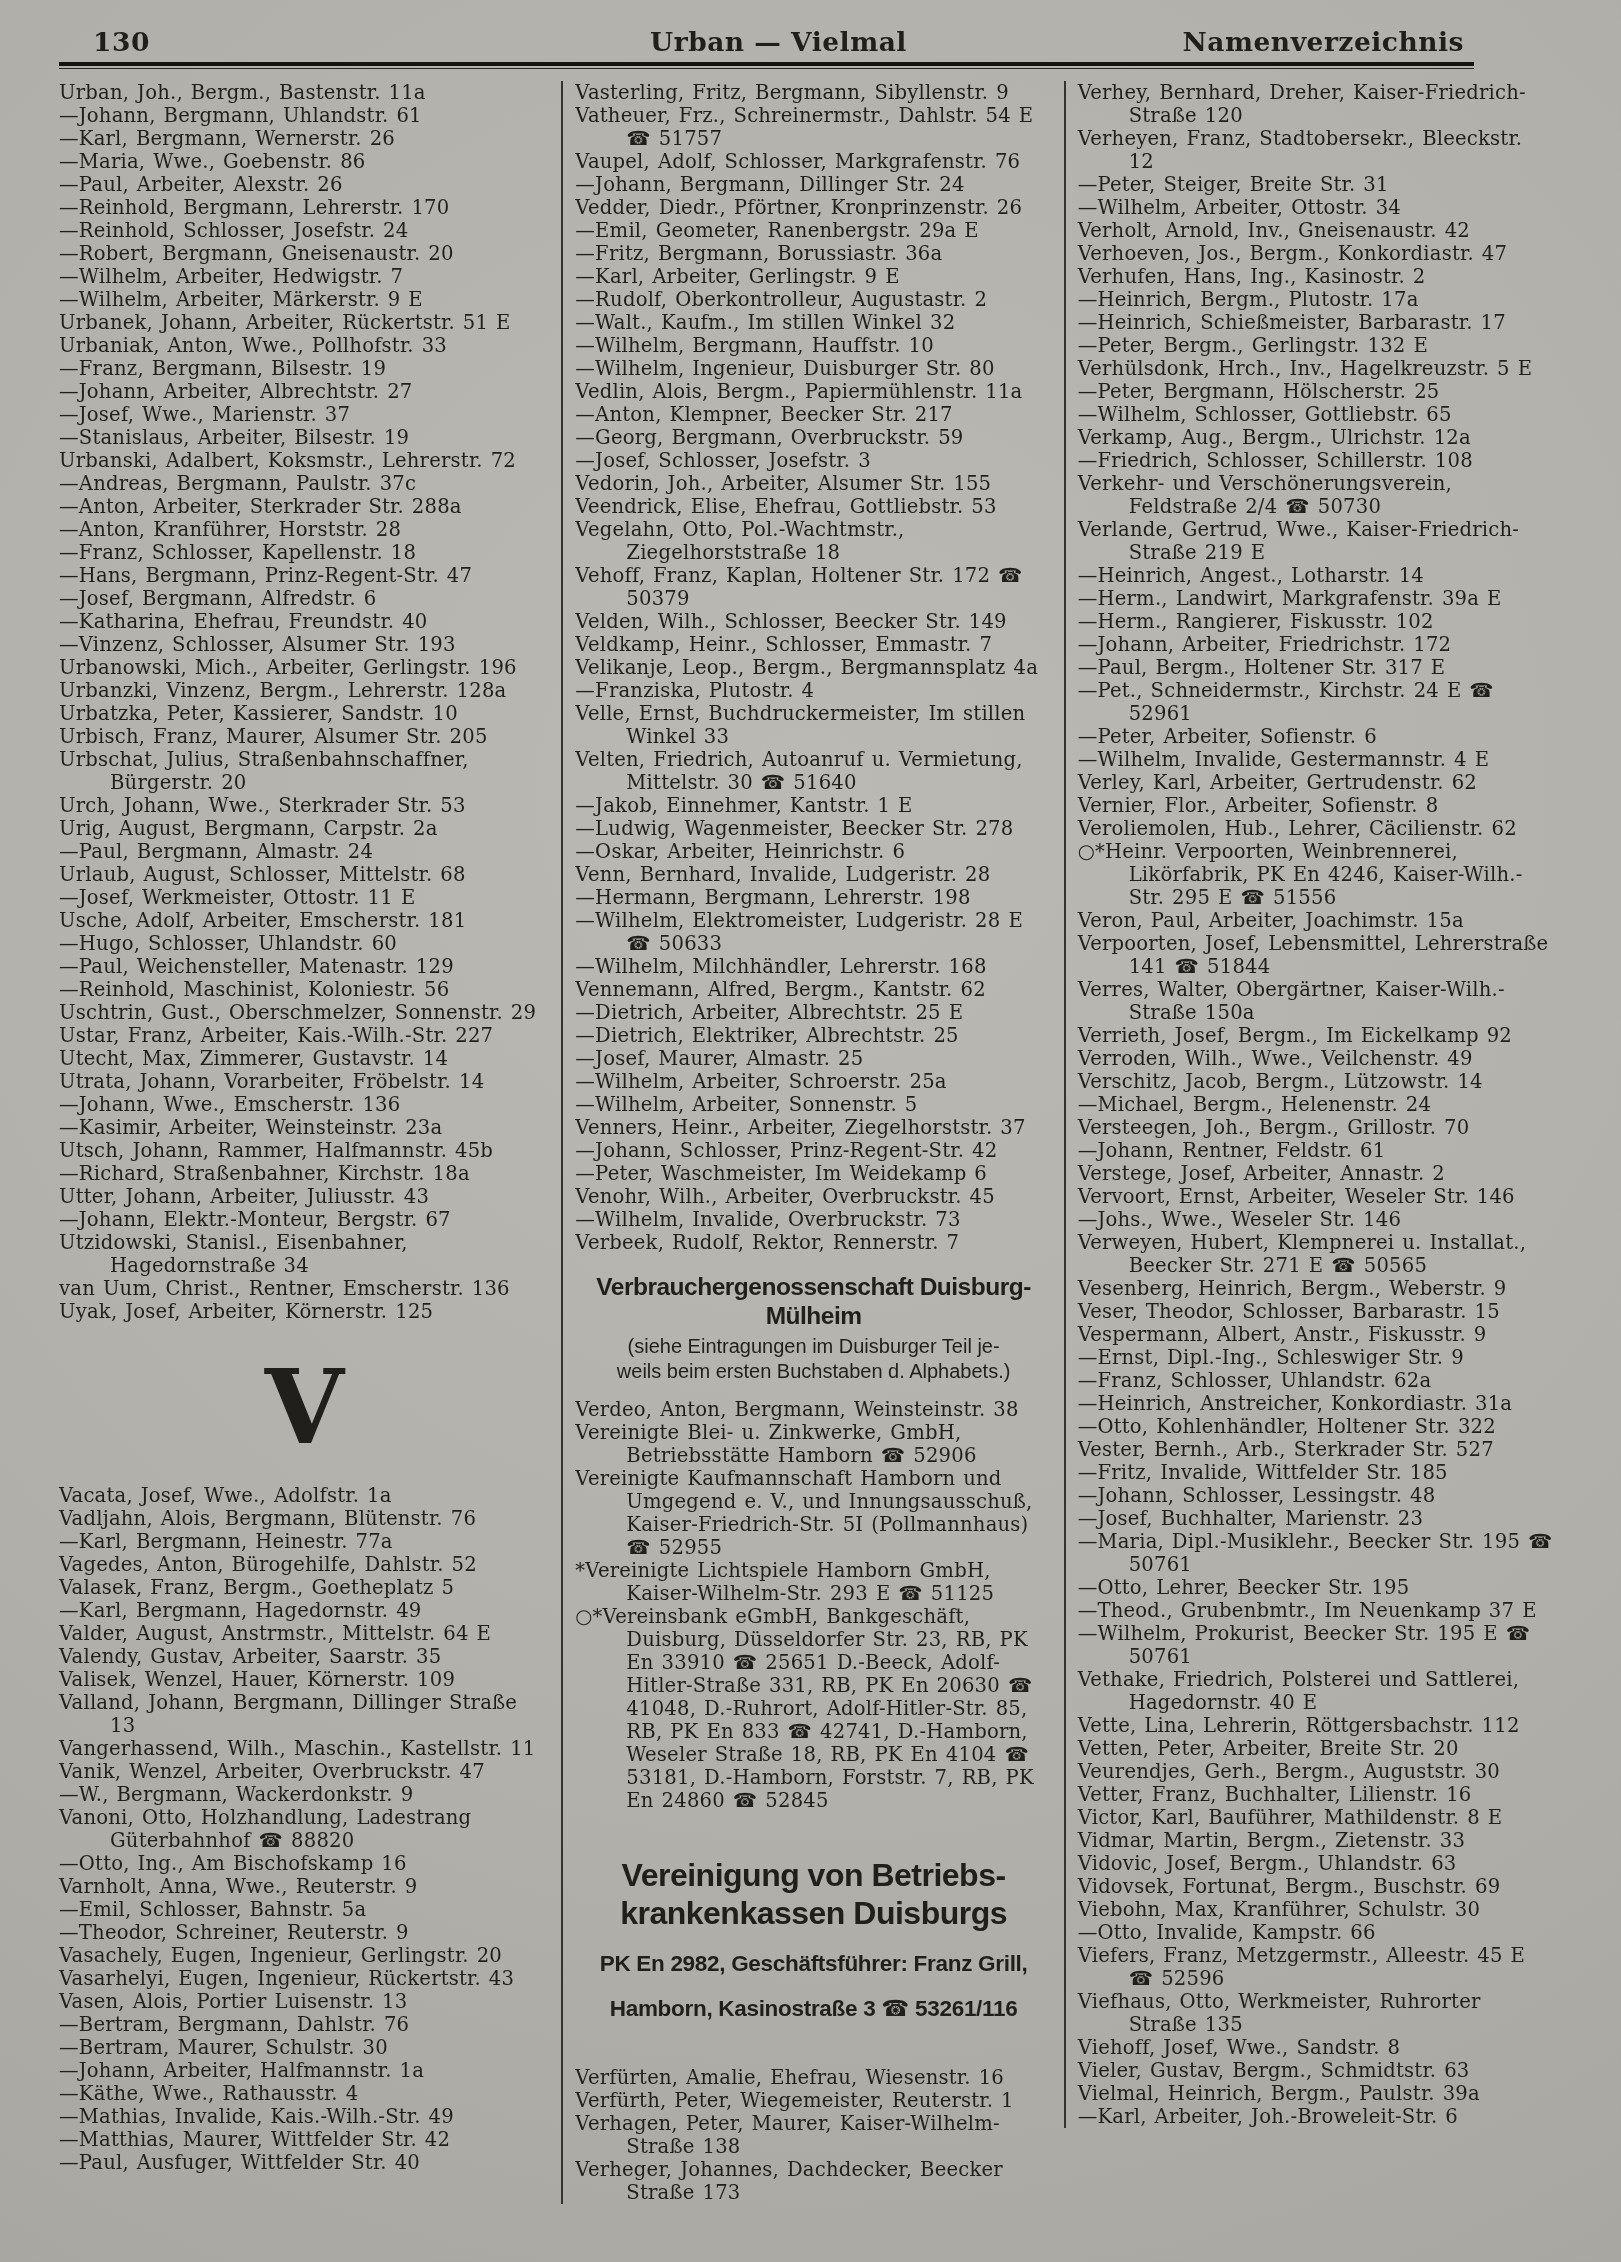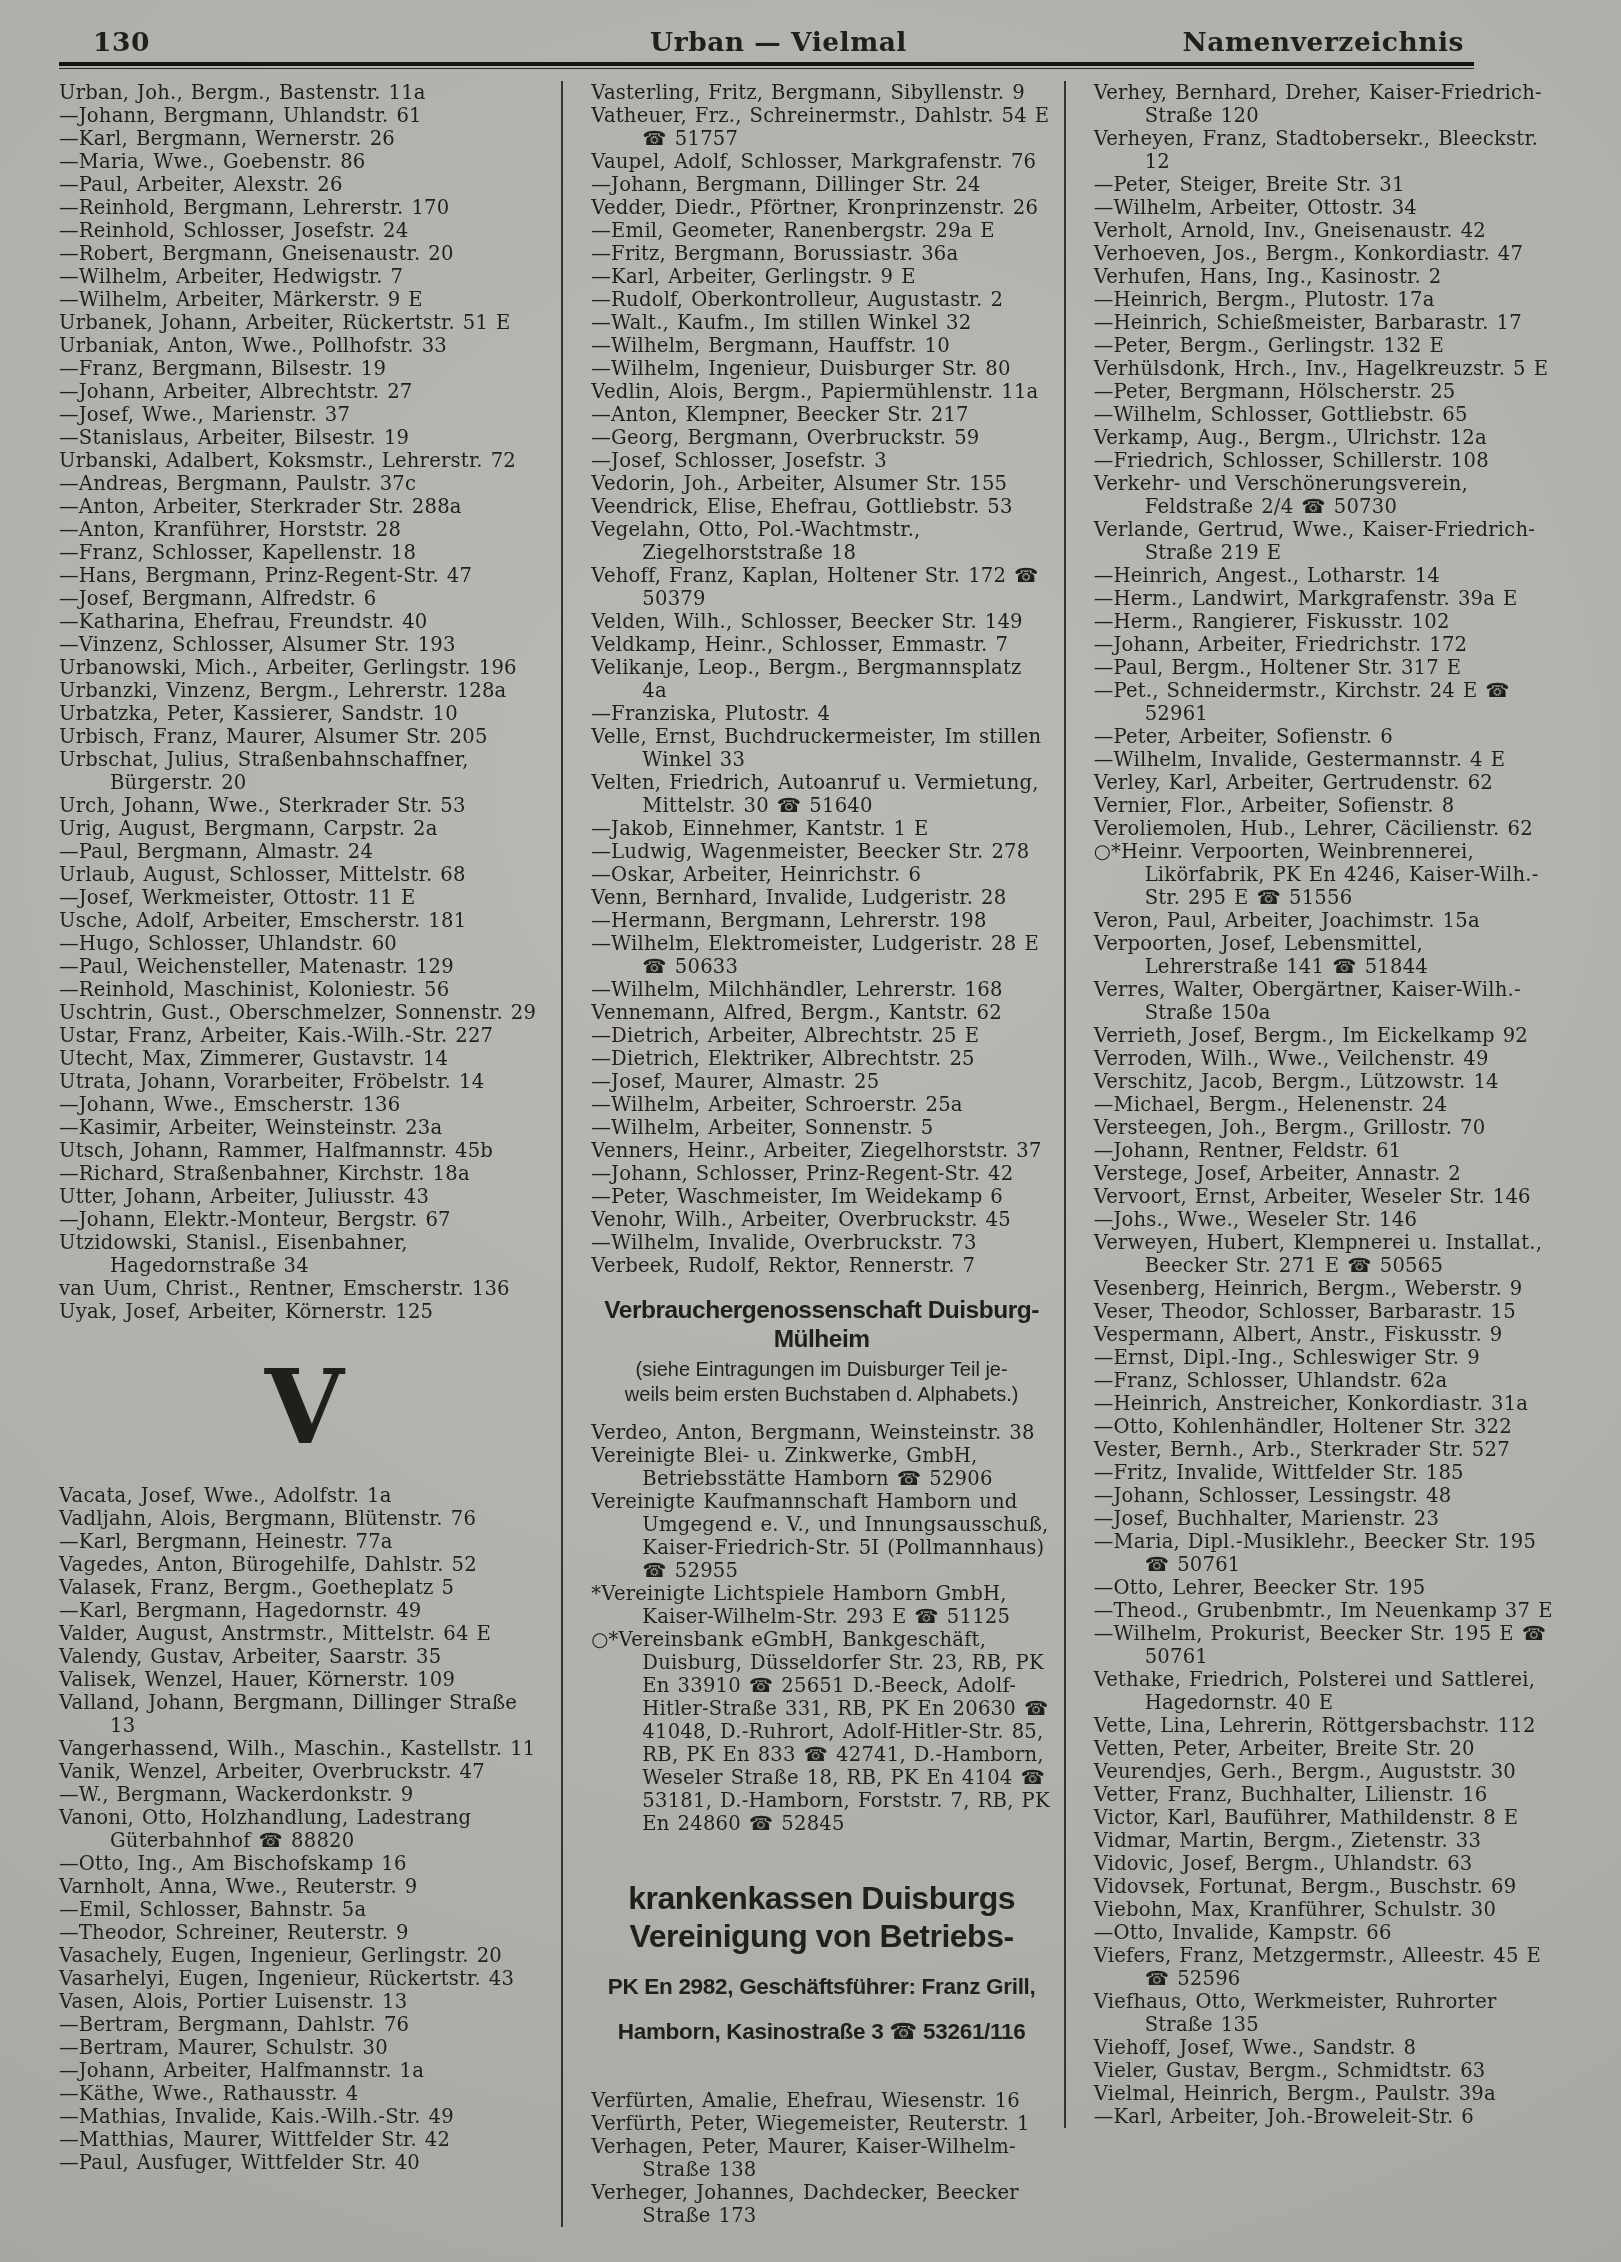--- a/index.html
+++ b/index.html
@@ -26,21 +26,21 @@
   .columns{
     display:flex;align-items:flex-start;
     padding:11.8px 55px 0 59px;
   }
   .col{
     width:33.333%;box-sizing:border-box;
     padding-right:11.8px;
   }
   .col + .col{
     border-left:2px solid #35332e;
-    padding-left:28px;
+    padding-left:12px;
   }
   .entry{
     font-size:19.6px;line-height:23px;
     padding-left:51px;text-indent:-51px;
     letter-spacing:0.2px;word-spacing:1.5px;
   }
   .section-letter{
     text-align:center;
     font-size:102px;line-height:1;
     font-weight:bold;
@@ -216,22 +216,22 @@
       <div class="entry">Verbeek, Rudolf, Rektor, Rennerstr. 7</div>
       <div class="ad1-title">Verbrauchergenossenschaft Duisburg-Mülheim</div>
       <div class="ad1-note">(siehe Eintragungen im Duisburger Teil je-</div>
       <div class="ad1-note gap-after-note">weils beim ersten Buchstaben d. Alphabets.)</div>
       <div class="entry">Verdeo, Anton, Bergmann, Weinsteinstr. 38</div>
       <div class="entry">Vereinigte Blei- u. Zinkwerke, GmbH, Betriebsstätte Hamborn ☎ 52906</div>
       <div class="entry">Vereinigte Kaufmannschaft Hamborn und Umgegend e. V., und Innungsausschuß, Kaiser-Friedrich-Str. 5I (Pollmannhaus) ☎ 52955</div>
       <div class="entry">*Vereinigte Lichtspiele Hamborn GmbH, Kaiser-Wilhelm-Str. 293 E ☎ 51125</div>
       <div class="entry">○*Vereinsbank eGmbH, Bankgeschäft, Duisburg, Düsseldorfer Str. 23, RB, PK En 33910 ☎ 25651 D.-Beeck, Adolf-Hitler-Straße 331, RB, PK En 20630 ☎ 41048, D.-Ruhrort, Adolf-Hitler-Str. 85, RB, PK En 833 ☎ 42741, D.-Hamborn, Weseler Straße 18, RB, PK En 4104 ☎ 53181, D.-Hamborn, Forststr. 7, RB, PK En 24860 ☎ 52845</div>
       <div class="ad2-block">
+        <div class="ad2-title">Vereinigung von Betriebs-</div>
         <div class="ad2-title">krankenkassen Duisburgs</div>
-        <div class="ad2-title">Vereinigung von Betriebs-</div>
         <div class="ad2-sub">PK En 2982, Geschäftsführer: Franz Grill,</div>
         <div class="ad2-sub">Hamborn, Kasinostraße 3 ☎ 53261/116</div>
       </div>
       <div class="entry">Verfürten, Amalie, Ehefrau, Wiesenstr. 16</div>
       <div class="entry">Verfürth, Peter, Wiegemeister, Reuterstr. 1</div>
       <div class="entry">Verhagen, Peter, Maurer, Kaiser-Wilhelm-Straße 138</div>
       <div class="entry">Verheger, Johannes, Dachdecker, Beecker Straße 173</div>
     </div>
   <div class="col" id="col-2">
       <div class="entry">Verhey, Bernhard, Dreher, Kaiser-Friedrich-Straße 120</div>

